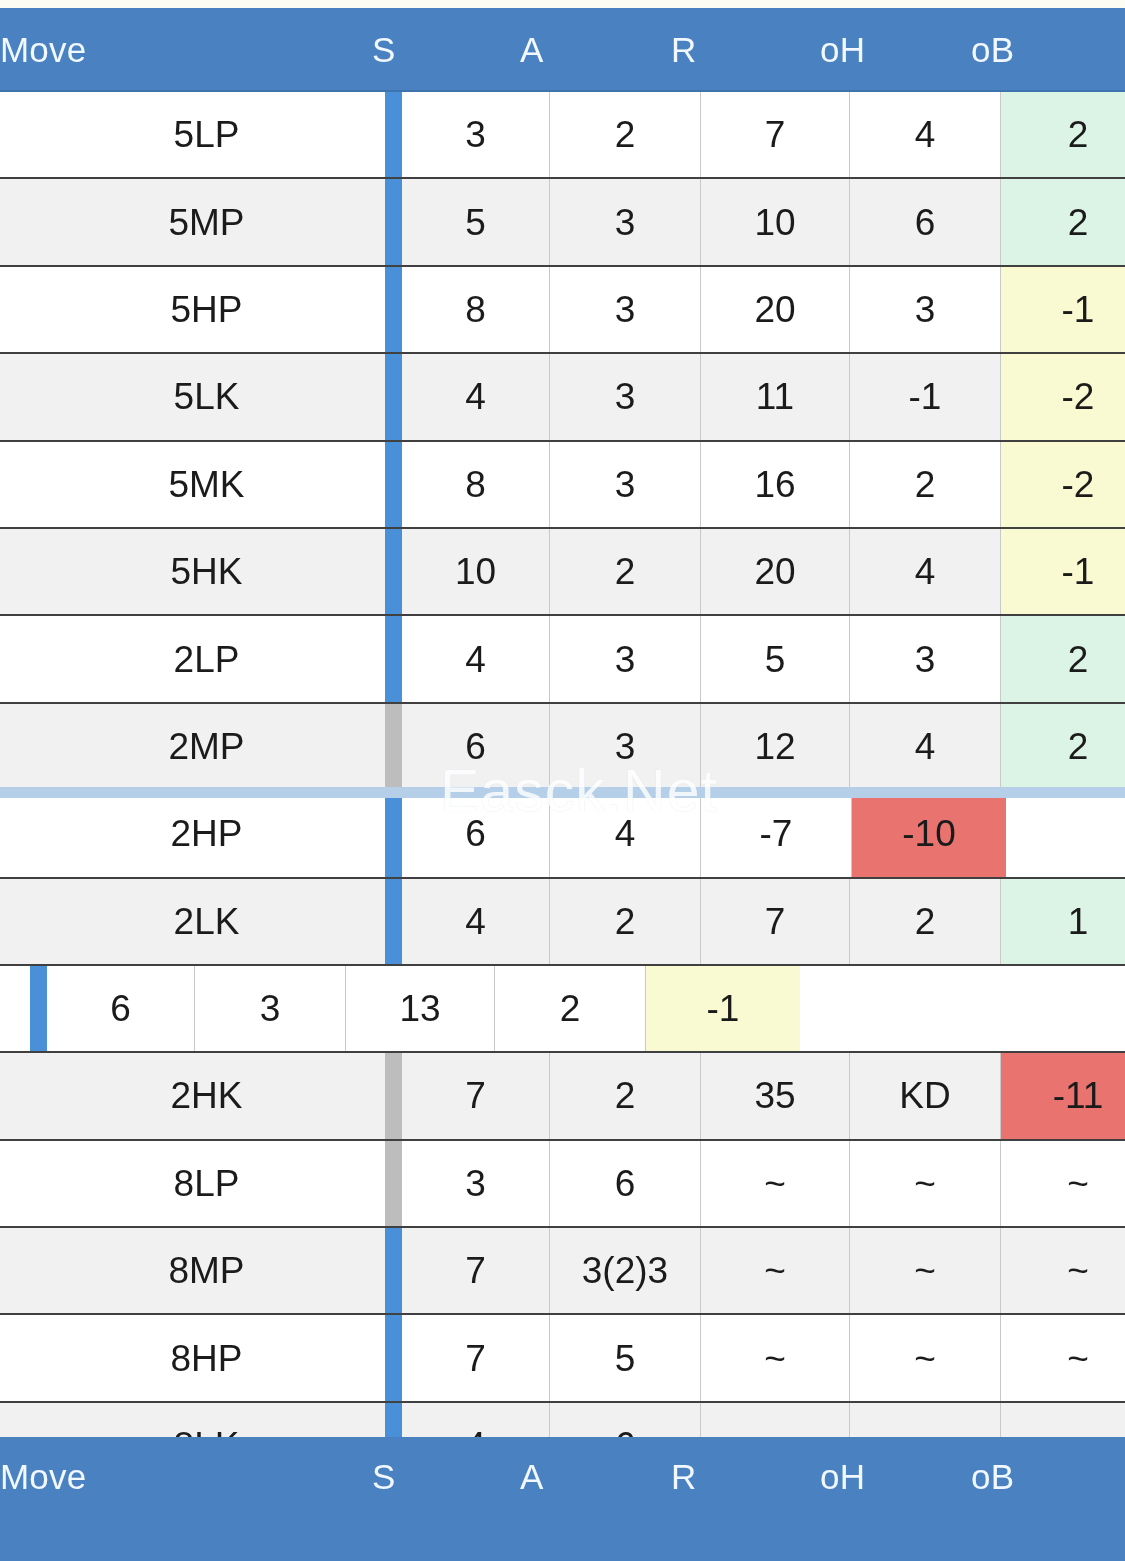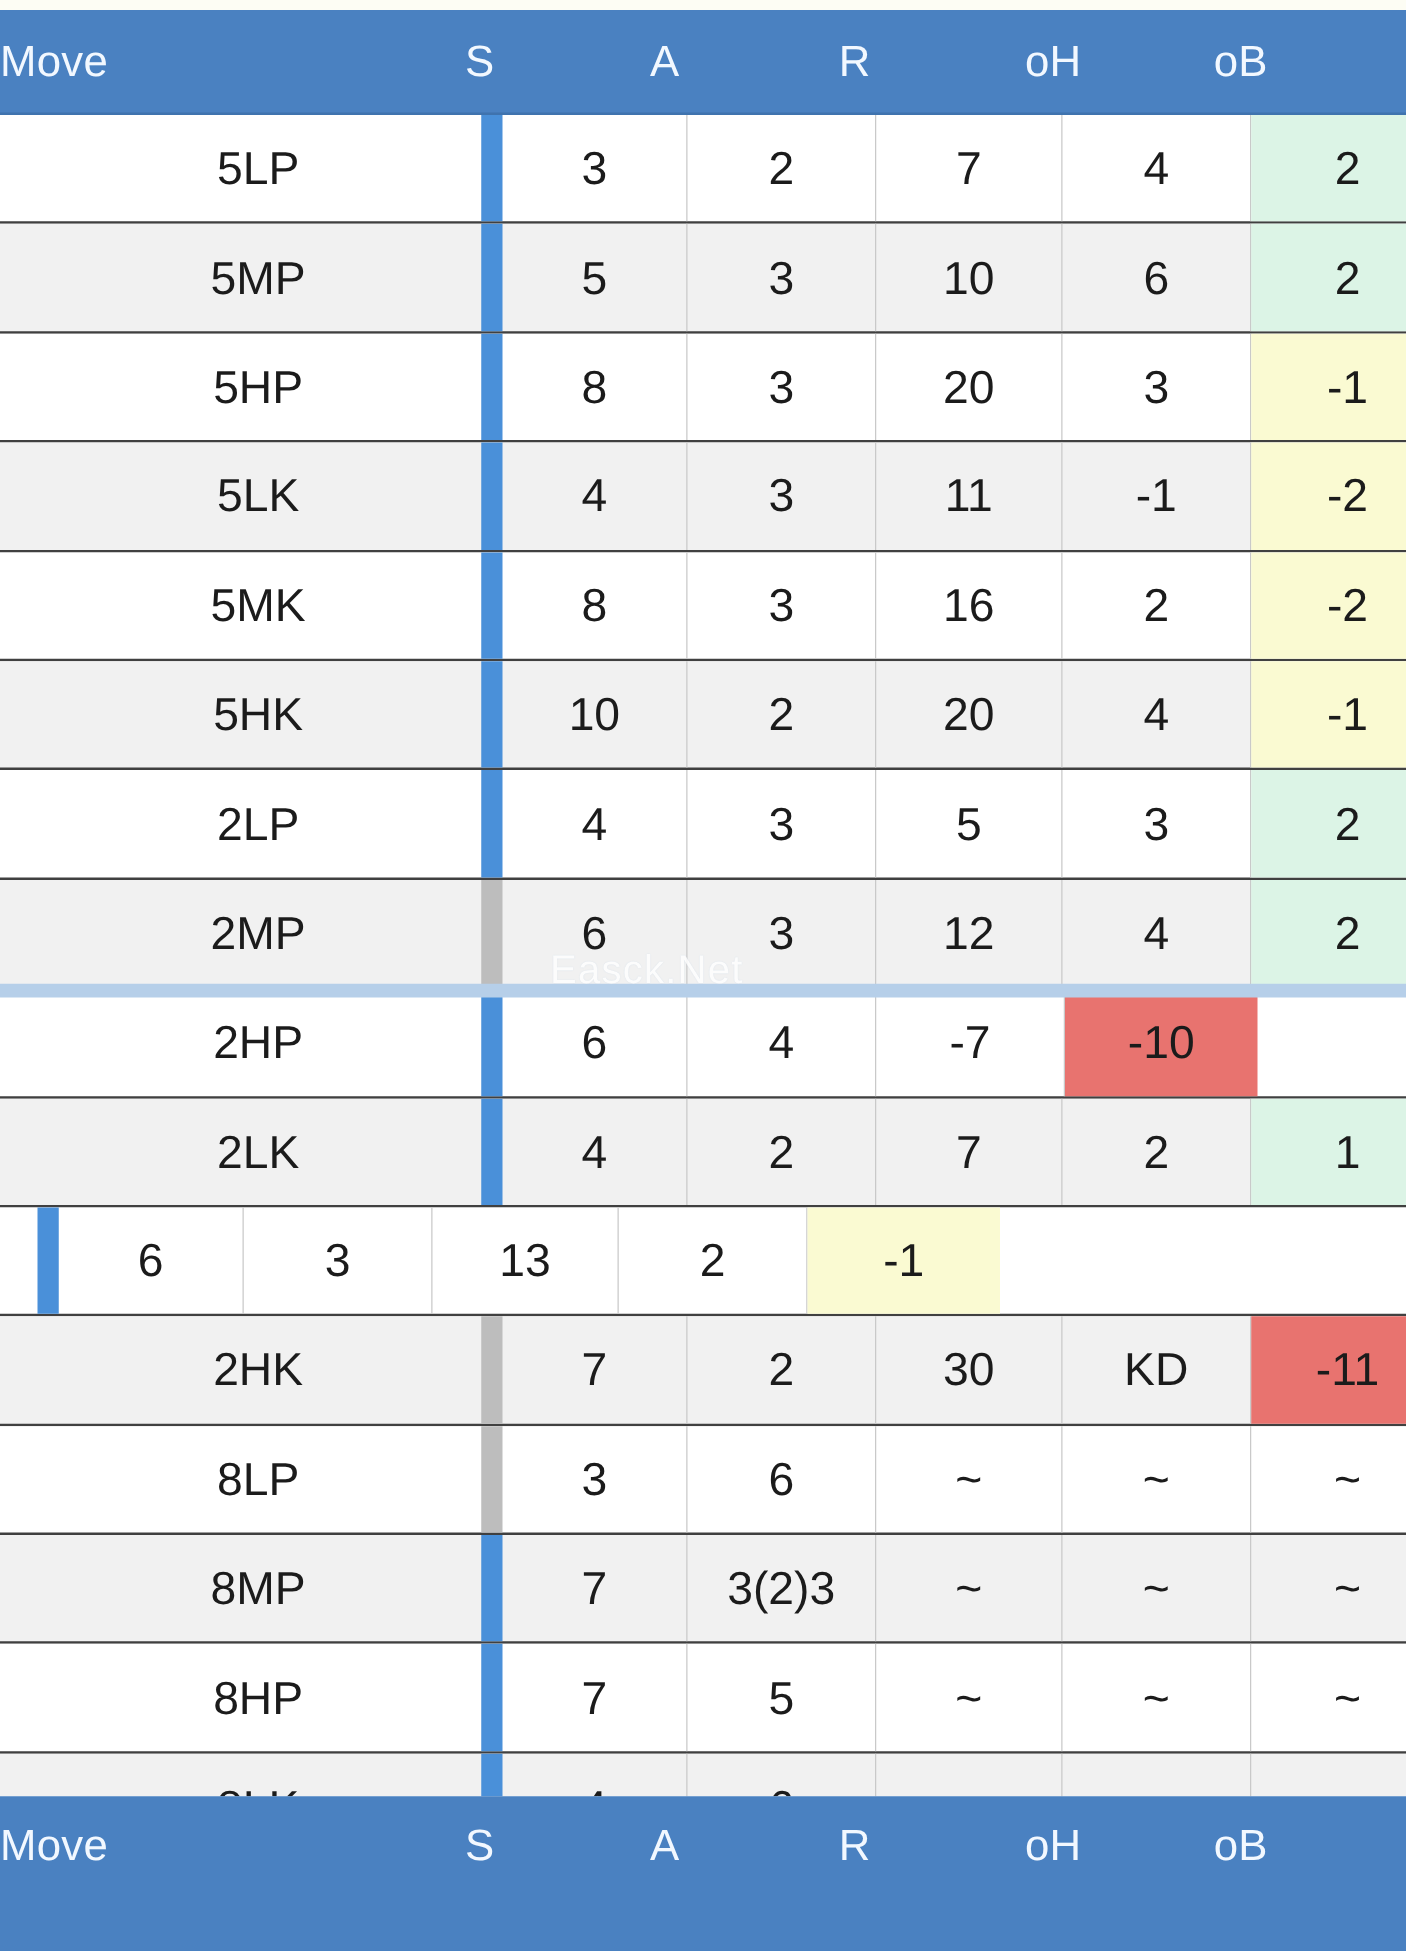--- a/index.html
+++ b/index.html
@@ -145,21 +145,21 @@
     pointer-events: none;
   }
 
   
   .watermark {
     position: absolute;
     left: 440px;
     top: 757px;
     width: 250px;
     font-family: Liberation Sans, sans-serif;
-    font-size: 32px;
+    font-size: 59px;
     color: #ffffff;
     opacity: 0.82;
     letter-spacing: 1px;
     z-index: 31;
     pointer-events: none;
     text-shadow: 0 0 1px rgba(200,214,230,0.9);
   }
 </style>
 </head>
 <body>
@@ -274,21 +274,21 @@
         <div class="cell c2">3</div>
         <div class="cell c3">13</div>
         <div class="cell c4">2</div>
         <div class="cell c5 hl-yellow">-1</div>
       </div>
       <div class="row alt">
         <div class="cell move">2HK</div>
         <div class="cell divider grey"></div>
         <div class="cell c1">7</div>
         <div class="cell c2">2</div>
-        <div class="cell c3">30</div>
+        <div class="cell c3">35</div>
         <div class="cell c4">KD</div>
         <div class="cell c5 hl-red">-11</div>
       </div>
       <div class="row">
         <div class="cell move">8LP</div>
         <div class="cell divider grey"></div>
         <div class="cell c1">3</div>
         <div class="cell c2">6</div>
         <div class="cell c3">~</div>
         <div class="cell c4">~</div>

